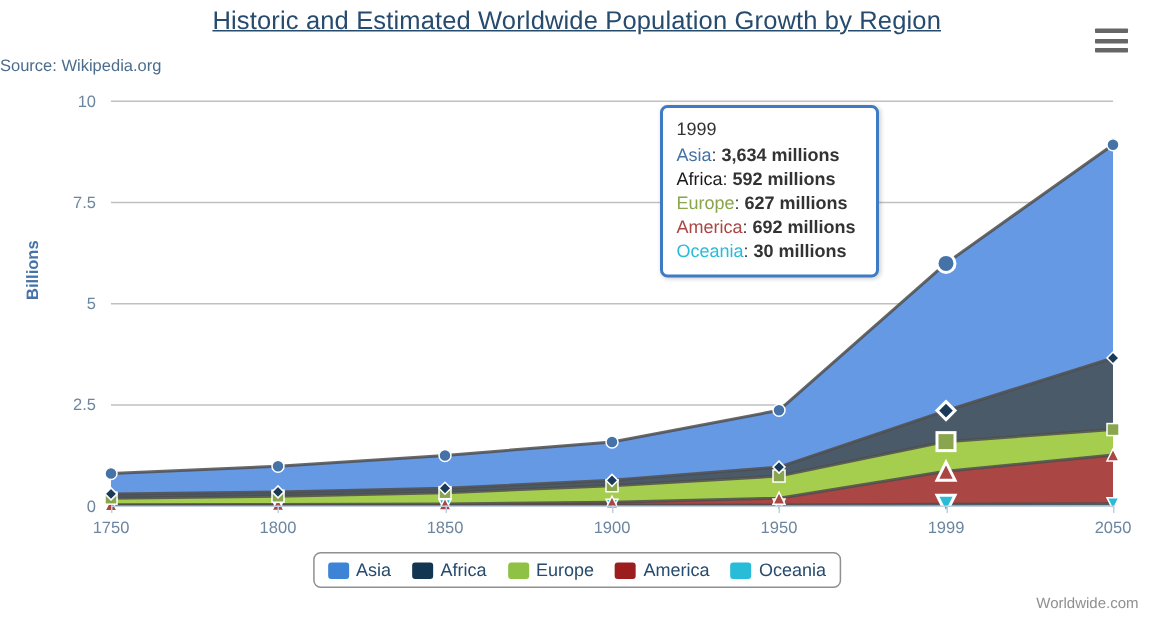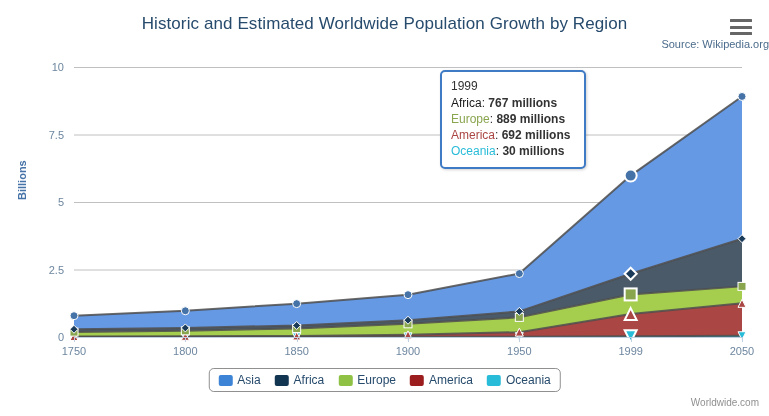--- a/index.html
+++ b/index.html
@@ -7,28 +7,29 @@
     width:769px;height:416px;
     background:#ffffff;
     font-family:"Liberation Sans",sans-serif;
     overflow:hidden;
     position:relative;
   }
   .chart-root{position:relative;width:769px;height:416px;}
 
   
   .chart-title{
-    position:absolute;left:0;top:14px;width:769px;
+    position:absolute;left:0;top:4px;width:769px;
     text-align:center;
     font-size:17px;color:#274b6d;font-weight:normal;
     letter-spacing:.1px;
+    text-decoration:underline;
   }
   .chart-subtitle{
     position:absolute;left:0;top:38px;width:769px;
-    text-align:right;
+    text-align:left;
     font-size:11px;color:#4b6c8c;
   }
 
   
   .menu-button{
     position:absolute;right:17px;top:18px;
     width:22px;height:18px;
     cursor:pointer;
     display:flex;flex-direction:column;justify-content:space-between;
     padding:1px 0;box-sizing:border-box;
@@ -197,21 +198,22 @@
       </div>
       <div class="legend-item">
         <span class="legend-swatch" style="background: rgb(41, 188, 216);"></span>
         <span class="legend-label">Oceania</span>
       </div>
     </div>
 
   <div class="tooltip" id="tooltip-box">
     <div class="tooltip-header">1999</div>
     <div id="tooltip-rows">
-        <div class="tooltip-row"><span class="tt-name" style="color: rgb(26, 26, 26);">Africa</span>: <span class="tt-val">767 millions</span></div>
-        <div class="tooltip-row"><span class="tt-name" style="color: rgb(137, 165, 78);">Europe</span>: <span class="tt-val">889 millions</span></div>
+        <div class="tooltip-row"><span class="tt-name" style="color: rgb(69, 114, 167);">Asia</span>: <span class="tt-val">3,634 millions</span></div>
+        <div class="tooltip-row"><span class="tt-name" style="color: rgb(26, 26, 26);">Africa</span>: <span class="tt-val">592 millions</span></div>
+        <div class="tooltip-row"><span class="tt-name" style="color: rgb(137, 165, 78);">Europe</span>: <span class="tt-val">627 millions</span></div>
         <div class="tooltip-row"><span class="tt-name" style="color: rgb(170, 70, 67);">America</span>: <span class="tt-val">692 millions</span></div>
         <div class="tooltip-row"><span class="tt-name" style="color: rgb(41, 188, 216);">Oceania</span>: <span class="tt-val">30 millions</span></div>
       </div>
   </div>
 
   <div class="credits">Worldwide.com</div>
 </div>
 
 </body></html>

